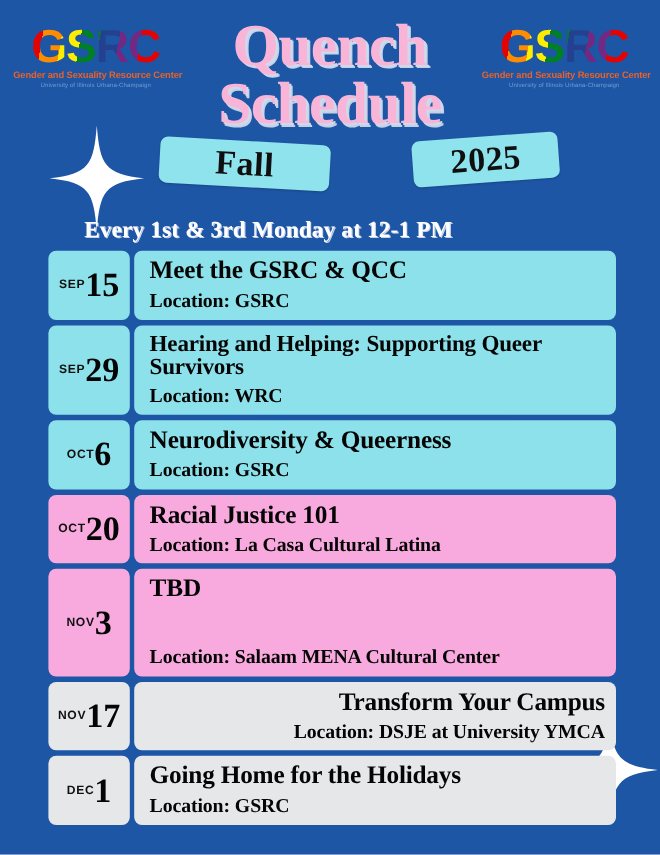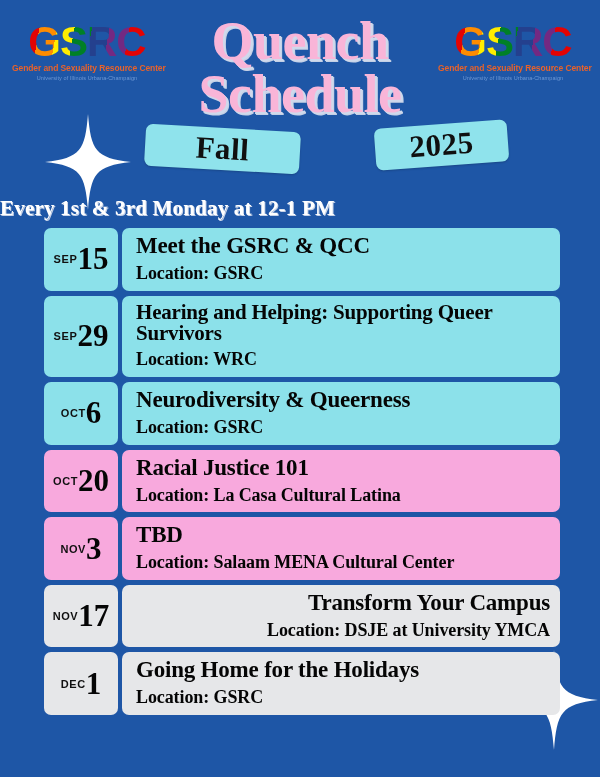--- a/index.html
+++ b/index.html
@@ -121,21 +121,21 @@
     pointer-events: none;
   }
   .sparkle svg { display: block; }
 
   
   .subtitle {
     position: absolute;
     top: 196px;
     left: 0;
     width: 488px;
-    text-align: left;
+    text-align: center;
     font-family: "Liberation Serif", serif;
     font-weight: 700;
     font-size: 21px;
     color: #ffffff;
     letter-spacing: 0.2px;
     text-shadow: 1px 1px 0 #c6d2e7;
   }
 
   
   .schedule {
@@ -288,21 +288,21 @@
         <div class="event-title">Racial Justice 101</div>
         <div class="event-location">Location: La Casa Cultural Latina</div>
       </div>
     </div>
 
     <div class="row">
       <div class="date-cell" style="background: rgb(248, 169, 221);">
         <div class="date-month">NOV</div>
         <div class="date-day">3</div>
       </div>
-      <div class="info-cell" style="background: rgb(248, 169, 221);">
+      <div class="info-cell" style="background: rgb(248, 169, 221); gap: 35px;">
         <div class="event-title">TBD</div>
         <div class="event-location">Location: Salaam MENA Cultural Center</div>
       </div>
     </div>
 
     <div class="row">
       <div class="date-cell" style="background: rgb(230, 231, 233);">
         <div class="date-month">NOV</div>
         <div class="date-day">17</div>
       </div>

